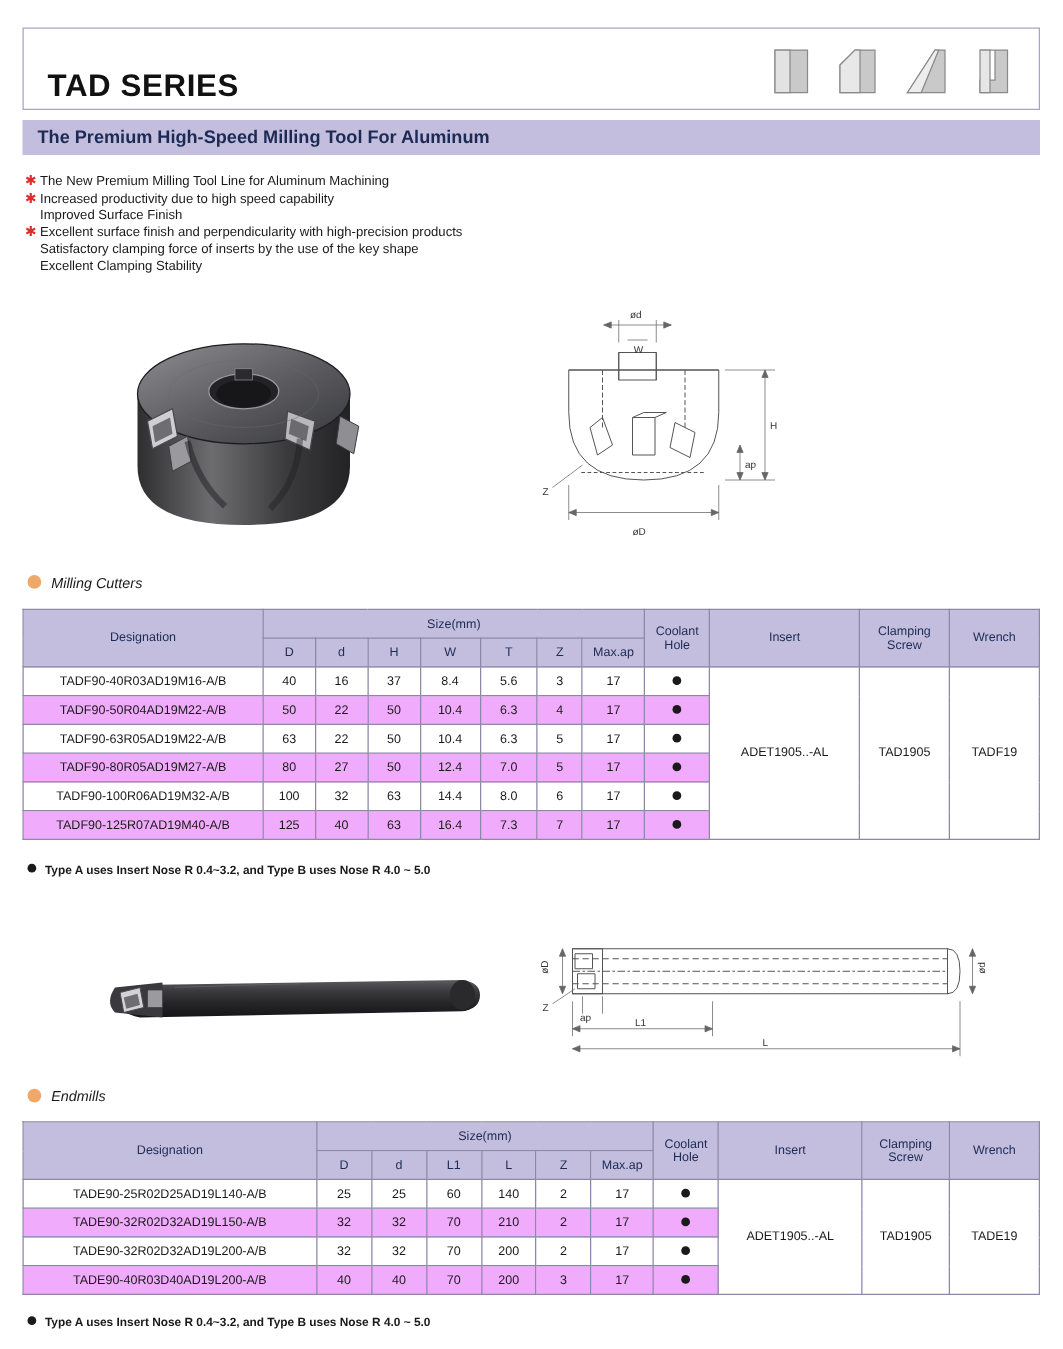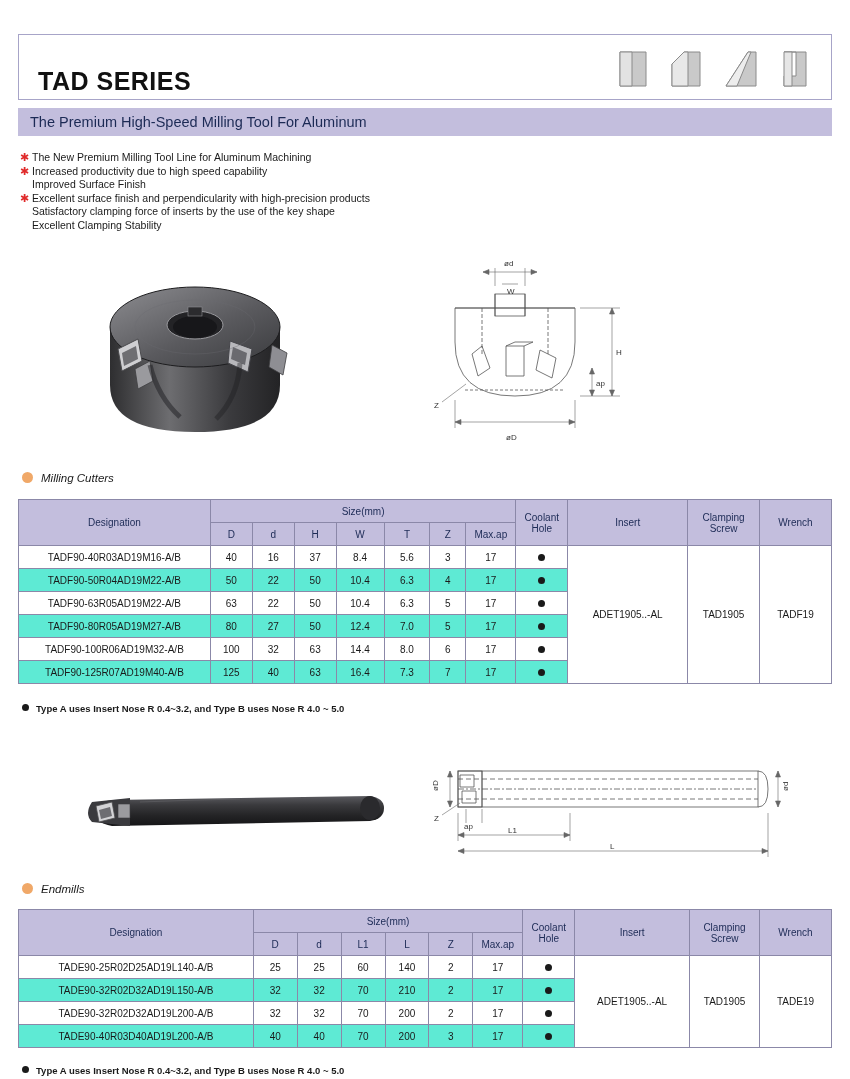--- a/index.html
+++ b/index.html
@@ -13,21 +13,20 @@
     font-family: "Liberation Sans", sans-serif;
     color: #1a1a1a;
     position: relative;
     overflow: hidden;
   }
   .page {
     position: relative;
     width: 850px;
     height: 782px;
     box-sizing: border-box;
-    margin-top: 12px;
   }
   
   .header-band {
     position: absolute;
     left: 18px;
     top: 22px;
     width: 814px;
     height: 66px;
     background: #ffffff;
     border: 1px solid #a7a4c8;
@@ -64,21 +63,21 @@
     width: 814px;
     height: 28px;
     background: #c3bedd;
     box-sizing: border-box;
   }
   .subtitle-text {
     position: absolute;
     left: 30px;
     top: 102px;
     font-size: 14.5px;
-    font-weight: normal;
+    font-weight: bold;
     color: #1c2a55;
   }
   
   .features {
     position: absolute;
     left: 20px;
     top: 139px;
     width: 600px;
     font-size: 10.5px;
     line-height: 13.5px;
@@ -138,21 +137,21 @@
     color: #1c2a55;
     font-size: 10px;
   }
   td.desig {
     text-align: left;
     padding-left: 8px;
     font-size: 10px;
     white-space: nowrap;
   }
   tr.alt td {
-    background: #5eead4;
+    background: #f0abfc;
   }
   .dotmark {
     display: inline-block;
     width: 7px;
     height: 7px;
     border-radius: 50%;
     background: #1a1a1a;
   }
   .note {
     position: absolute;

